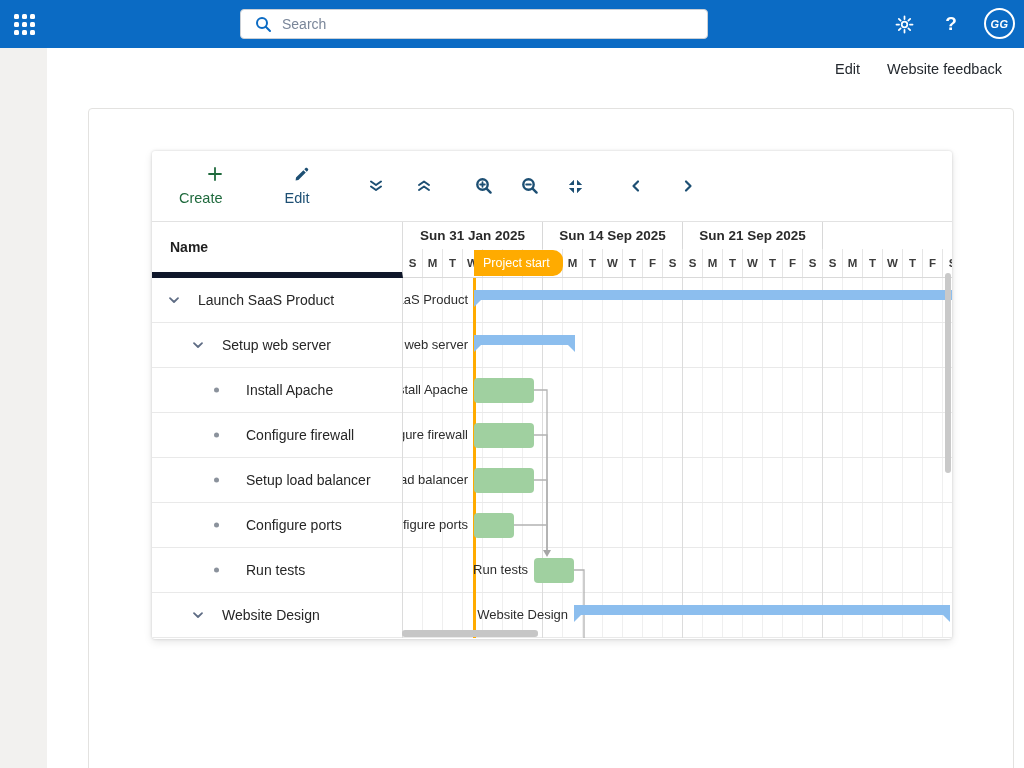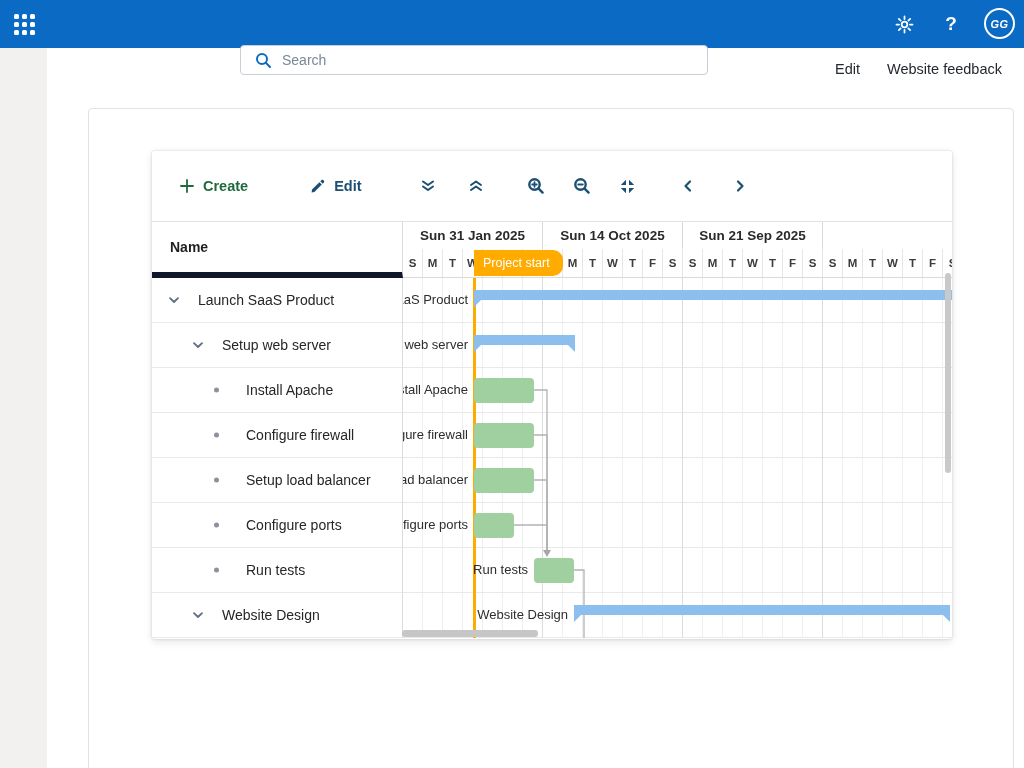--- a/index.html
+++ b/index.html
@@ -5,21 +5,21 @@
   * { margin:0; padding:0; box-sizing:border-box; }
   html,body { width:1024px; height:768px; overflow:hidden; background:#fff;
               font-family:"Liberation Sans", sans-serif; }
 
   
   .topbar { position:absolute; left:0; top:0; width:1024px; height:48px; background:#0b6bc4; z-index:50; }
   .appgrid { position:absolute; left:14px; top:14px; width:21px; height:21px; display:grid;
              grid-template-columns:repeat(3,5px); grid-template-rows:repeat(3,5px); gap:3px; cursor:pointer; }
   .appgrid span { background:#fff; border-radius:1.5px; }
   .searchbox { position:absolute; left:240px; top:9px; width:468px; height:30px; background:#fff;
-               border:1px solid #c9cfd6; border-radius:4px; display:flex; align-items:center;margin-top:36px; }
+               border:1px solid #c9cfd6; border-radius:4px; display:flex; align-items:center; }
   .searchbox svg { margin-left:14px; flex:0 0 auto; }
   .searchbox input { border:none; outline:none; background:transparent; margin-left:10px; width:380px;
                      font-size:14px; color:#172b4d; font-family:"Liberation Sans",sans-serif; }
   .searchbox input::placeholder { color:#7a8699; }
   .top-ico { position:absolute; top:12px; width:24px; height:24px; display:flex; align-items:center;
              justify-content:center; cursor:pointer; }
   .gear { left:892px; }
   .help { left:939px; color:#fff; font-size:19px; font-weight:bold; }
   .avatar { position:absolute; left:984px; top:8px; width:31px; height:31px; border:2px solid #fff;
             border-radius:50%; color:#fff; font-size:11px; font-weight:bold; display:flex;
@@ -30,21 +30,21 @@
   .page-actions { position:absolute; top:61px; left:0; width:1002px; display:flex; justify-content:flex-end;
                   gap:27px; font-size:14.5px; color:#24292f; }
   .page-actions span { cursor:pointer; }
   .card { position:absolute; left:88px; top:108px; width:926px; height:680px; background:#fff;
           border:1px solid #e3e2e0; border-radius:4px; }
   .panel { position:absolute; left:152px; top:151px; width:800px; height:488px; background:#fff;
            border-radius:3px; box-shadow:0 0 3px rgba(0,0,0,.16), 0 3px 8px rgba(0,0,0,.10); z-index:5; overflow:hidden; }
 
   
   .toolbar { position:absolute; left:0; top:0; width:800px; height:70px; display:flex; align-items:center; }
-  .tbtn { display:flex; align-items:flex-end; gap:8px; cursor:pointer; font-size:14.5px; font-weight:700; }
+  .tbtn { display:flex; align-items:flex-end; gap:8px; cursor:pointer; font-size:14.5px; font-weight:400;flex-direction:column; }
   .tbtn.create { margin-left:27px; color:#1f6a3d; }
   .tbtn.edit   { margin-left:62px; color:#1d4f73; }
   .tico { cursor:pointer; display:flex; align-items:center; justify-content:center; width:20px; height:20px; }
 
   
   .gantt-grid { position:absolute; left:0; top:70px; width:800px; height:418px; border-top:1px solid #e2e2e2; }
   .corner { position:absolute; left:0; top:0; width:251px; height:56px; border-right:1px solid #dcdcdc;
             border-bottom:6px solid #0f172a; display:flex; align-items:center; }
   .corner .lbl { margin-left:18px; font-size:14px; font-weight:bold; color:#1f1f1f; }
   .week-row { position:absolute; left:251px; top:0; width:549px; height:27px; overflow:hidden; display:flex; }
@@ -180,21 +180,21 @@
       </svg>
     </div>
   </div>
 
   <div class="gantt-grid">
     <div class="corner">
       <span class="lbl">Name</span>
     </div>
     <div class="week-row" id="weekRow">
         <div class="week-cell">Sun 31 Jan 2025</div>
-        <div class="week-cell">Sun 14 Oct 2025</div>
+        <div class="week-cell">Sun 14 Sep 2025</div>
         <div class="week-cell">Sun 21 Sep 2025</div>
       </div>
     <div class="day-row" id="dayRow">
         <div class="day-cell">S</div>
         <div class="day-cell">M</div>
         <div class="day-cell">T</div>
         <div class="day-cell">W</div>
         <div class="day-cell">T</div>
         <div class="day-cell">F</div>
         <div class="day-cell">S</div>

